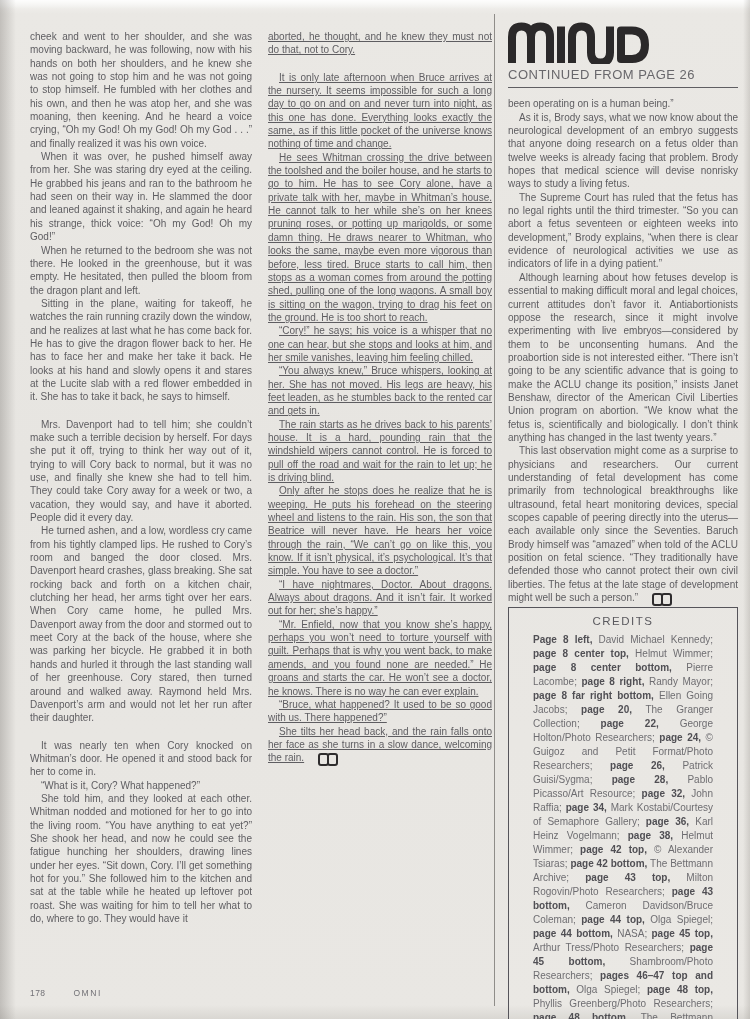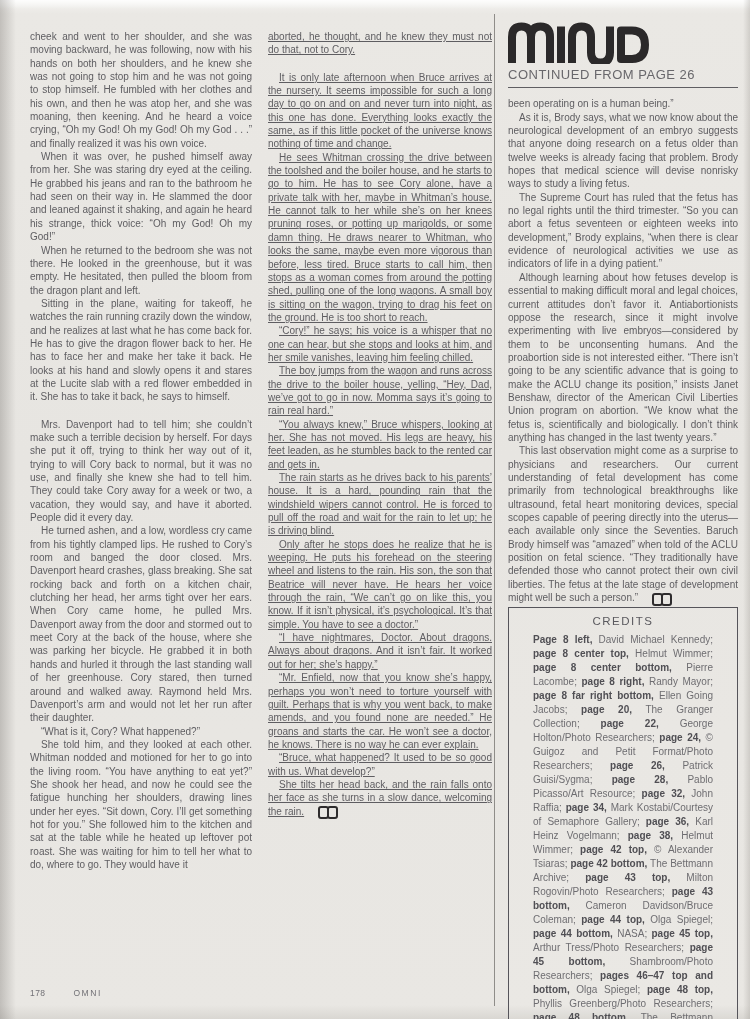--- a/index.html
+++ b/index.html
@@ -77,36 +77,36 @@
 
   <div class="vrule"></div>
 
   <div class="col col-1">
       <p class="cont">cheek and went to her shoulder, and she was moving backward, he was following, now with his hands on both her shoulders, and he knew she was not going to stop him and he was not going to stop himself. He fumbled with her clothes and his own, and then he was atop her, and she was moaning, then keening. And he heard a voice crying, “Oh my God! Oh my God! Oh my God . . .” and finally realized it was his own voice.</p>
       <p>When it was over, he pushed himself away from her. She was staring dry eyed at the ceiling. He grabbed his jeans and ran to the bathroom he had seen on their way in. He slammed the door and leaned against it shaking, and again he heard his strange, thick voice: “Oh my God! Oh my God!”</p>
       <p>When he returned to the bedroom she was not there. He looked in the greenhouse, but it was empty. He hesitated, then pulled the bloom from the dragon plant and left.</p>
       <p>Sitting in the plane, waiting for takeoff, he watches the rain running crazily down the window, and he realizes at last what he has come back for. He has to give the dragon flower back to her. He has to face her and make her take it back. He looks at his hand and slowly opens it and stares at the Lucite slab with a red flower embedded in it. She has to take it back, he says to himself.</p>
       <p class="gap">Mrs. Davenport had to tell him; she couldn’t make such a terrible decision by herself. For days she put it off, trying to think her way out of it, trying to will Cory back to normal, but it was no use, and finally she knew she had to tell him. They could take Cory away for a week or two, a vacation, they would say, and have it aborted. People did it every day.</p>
       <p>He turned ashen, and a low, wordless cry came from his tightly clamped lips. He rushed to Cory’s room and banged the door closed. Mrs. Davenport heard crashes, glass breaking. She sat rocking back and forth on a kitchen chair, clutching her head, her arms tight over her ears. When Cory came home, he pulled Mrs. Davenport away from the door and stormed out to meet Cory at the back of the house, where she was parking her bicycle. He grabbed it in both hands and hurled it through the last standing wall of her greenhouse. Cory stared, then turned around and walked away. Raymond held Mrs. Davenport’s arm and would not let her run after their daughter.</p>
+      <p class="gap">It was nearly ten when Cory knocked on Whitman’s door. He opened it and stood back for her to come in.</p>
       <p>“What is it, Cory? What happened?”</p>
       <p>She told him, and they looked at each other. Whitman nodded and motioned for her to go into the living room. “You have anything to eat yet?” She shook her head, and now he could see the fatigue hunching her shoulders, drawing lines under her eyes. “Sit down, Cory. I’ll get something hot for you.” She followed him to the kitchen and sat at the table while he heated up leftover pot roast. She was waiting for him to tell her what to do, where to go. They would have it</p>
     </div>
 
   <div class="col col-2">
       <p class="cont">aborted, he thought, and he knew they must not do that, not to Cory.</p>
       <p class="gap">It is only late afternoon when Bruce arrives at the nursery. It seems impossible for such a long day to go on and on and never turn into night, as this one has done. Everything looks exactly the same, as if this little pocket of the universe knows nothing of time and change.</p>
       <p>He sees Whitman crossing the drive between the toolshed and the boiler house, and he starts to go to him. He has to see Cory alone, have a private talk with her, maybe in Whitman’s house. He cannot talk to her while she’s on her knees pruning roses, or potting up marigolds, or some damn thing. He draws nearer to Whitman, who looks the same, maybe even more vigorous than before, less tired. Bruce starts to call him, then stops as a woman comes from around the potting shed, pulling one of the long wagons. A small boy is sitting on the wagon, trying to drag his feet on the ground. He is too short to reach.</p>
       <p>“Cory!” he says; his voice is a whisper that no one can hear, but she stops and looks at him, and her smile vanishes, leaving him feeling chilled.</p>
-      <p>The boy jumps from the wagon and runs across the drive to the boiler house, yelling, “Hey, Dad, we’ve got to go in now. Momma says it’s going to rain real hard.”</p>
       <p>“You always knew,” Bruce whispers, looking at her. She has not moved. His legs are heavy, his feet leaden, as he stumbles back to the rented car and gets in.</p>
       <p>The rain starts as he drives back to his parents’ house. It is a hard, pounding rain that the windshield wipers cannot control. He is forced to pull off the road and wait for the rain to let up; he is driving blind.</p>
       <p>Only after he stops does he realize that he is weeping. He puts his forehead on the steering wheel and listens to the rain. His son, the son that Beatrice will never have. He hears her voice through the rain, “We can’t go on like this, you know. If it isn’t physical, it’s psychological. It’s that simple. You have to see a doctor.”</p>
       <p>“I have nightmares, Doctor. About dragons. Always about dragons. And it isn’t fair. It worked out for her; she’s happy.”</p>
       <p>“Mr. Enfield, now that you know she’s happy, perhaps you won’t need to torture yourself with guilt. Perhaps that is why you went back, to make amends, and you found none are needed.” He groans and starts the car. He won’t see a doctor, he knows. There is no way he can ever explain.</p>
-      <p>“Bruce, what happened? It used to be so good with us. What develop?”</p>
+      <p>“Bruce, what happened? It used to be so good with us. There happened?”</p>
       <p>She tilts her head back, and the rain falls onto her face as she turns in a slow dance, welcoming the rain.<span class="endmark"><i></i><i></i></span></p>
     </div>
 
   <div class="col col-3">
     <div class="mind-header">
       <div class="mind-logo">
 
         <svg width="150" height="42" viewBox="0 0 150 42">
           <g fill="none" stroke="#2b292a" stroke-width="8" stroke-linejoin="round">
             <path d="M4,41 V15 Q4,4.5 13.5,4.5 Q23,4.5 23,15 V41 M23,15 Q23,4.5 32.5,4.5 Q42,4.5 42,15 V41"></path>

